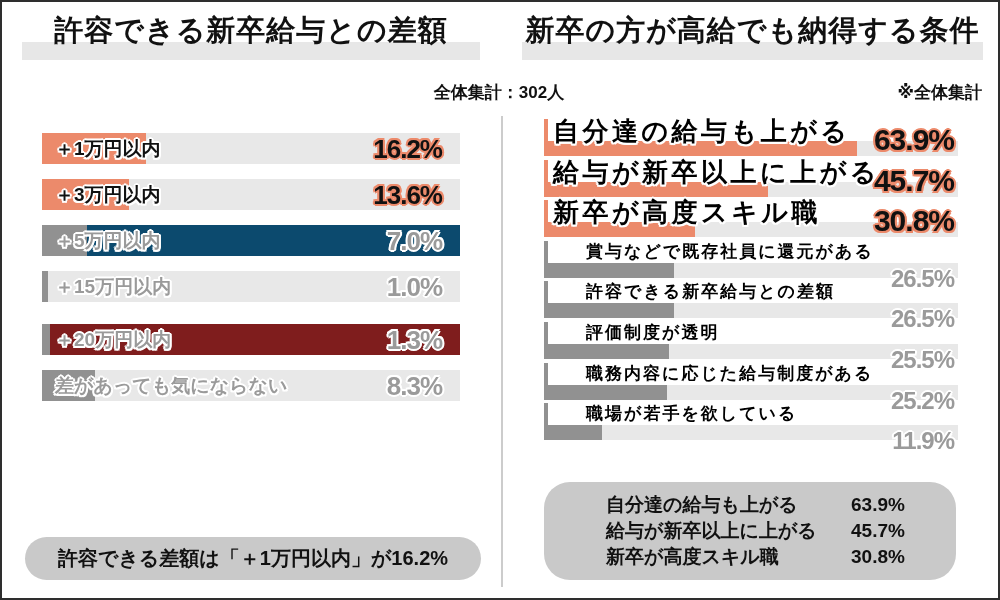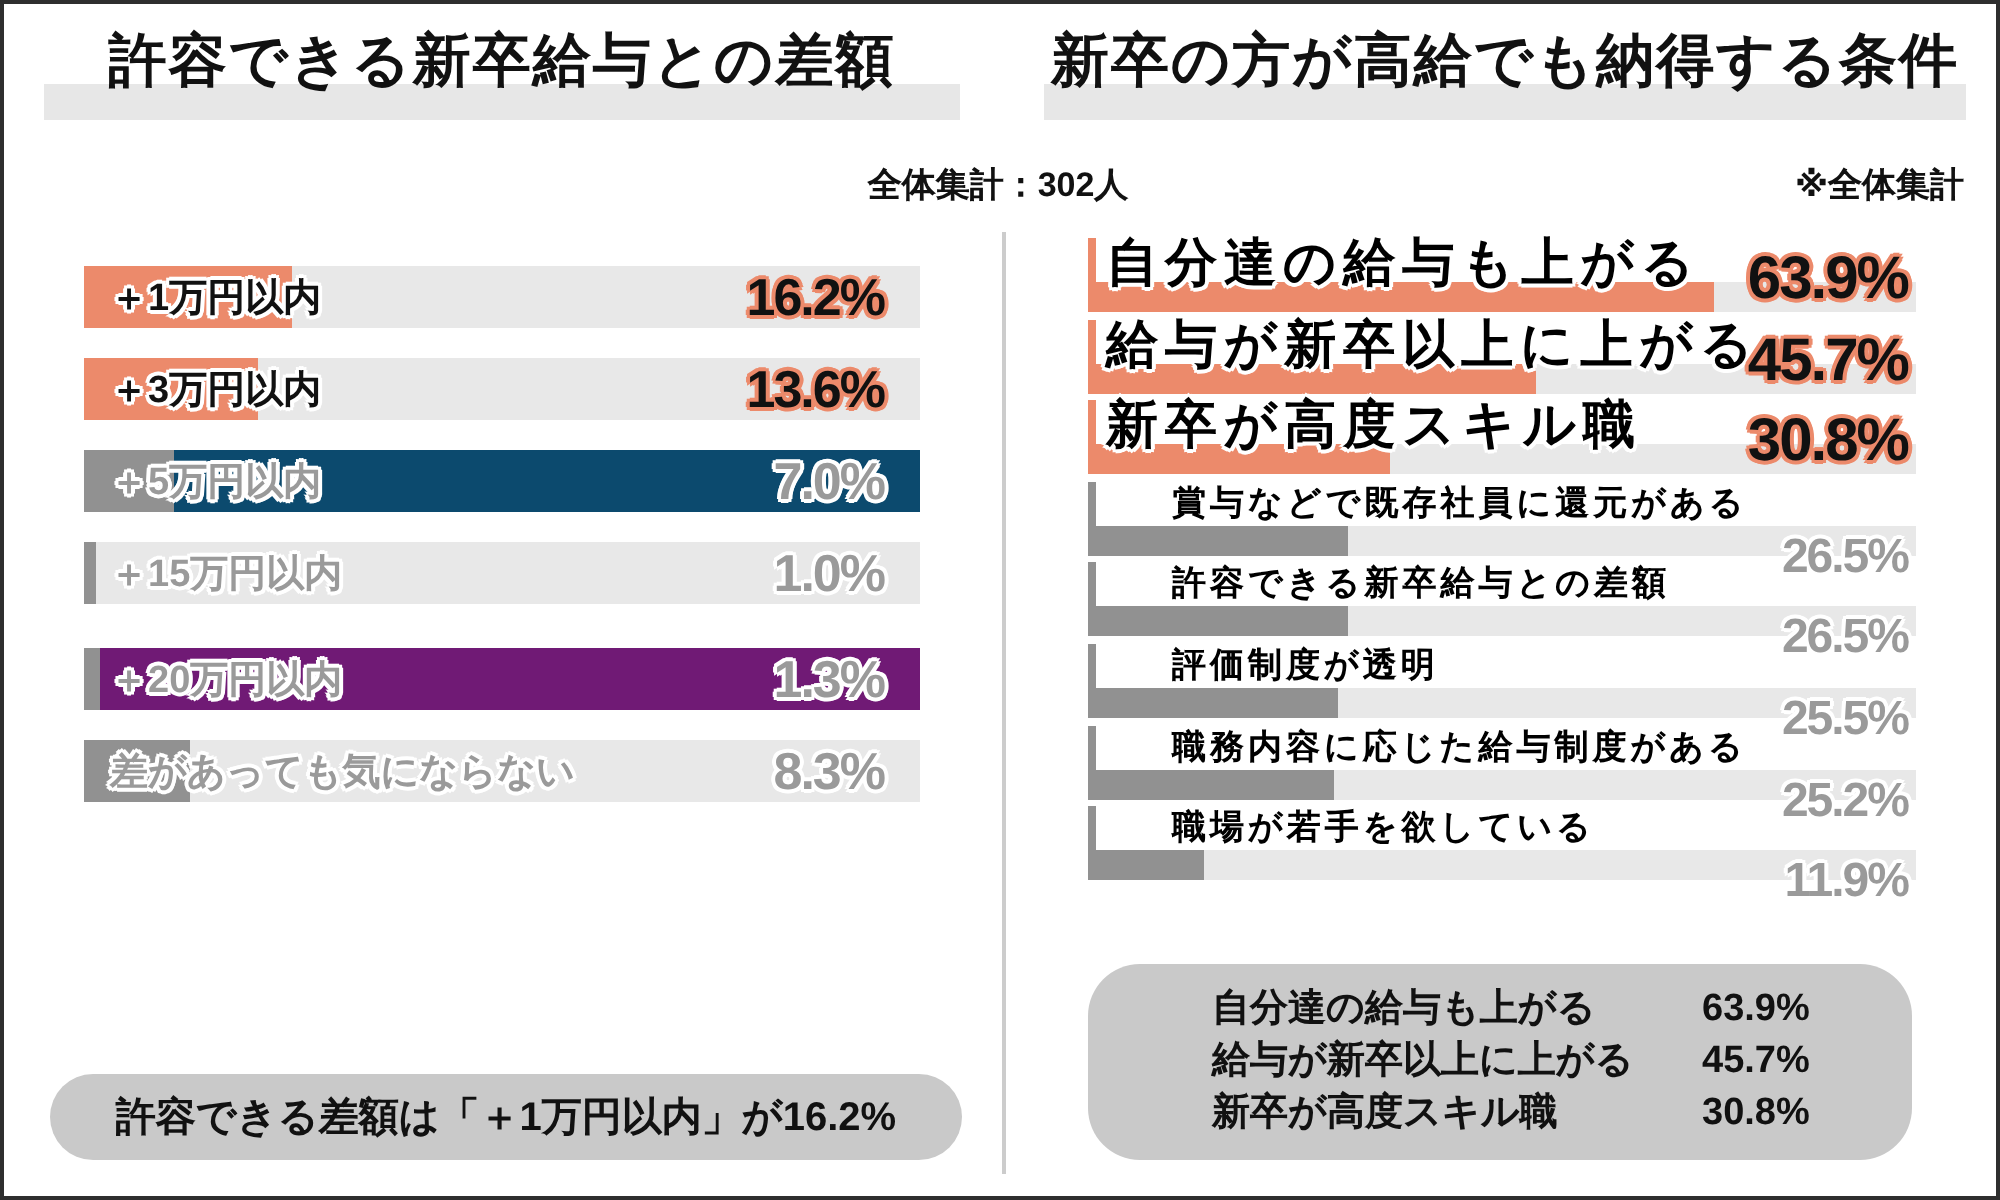--- a/index.html
+++ b/index.html
@@ -91,21 +91,21 @@
       <div class="l-row" style="background: #0c4a6e;">
         <div class="l-fill" style="width: 10.7692%; background: rgb(145, 145, 145);"></div>
         <div class="l-label outline-white muted" style="color: rgb(154, 154, 154);">＋5万円以内</div>
         <div class="l-pct muted outline-white" style="color: rgb(154, 154, 154);">7.0%</div>
       </div>
       <div class="l-row" style="background: rgb(232, 232, 232);">
         <div class="l-fill" style="width: 1.53846%; background: rgb(145, 145, 145);"></div>
         <div class="l-label outline-white muted" style="color: rgb(154, 154, 154);">＋15万円以内</div>
         <div class="l-pct muted outline-white" style="color: rgb(154, 154, 154);">1.0%</div>
       </div>
-      <div class="l-row" style="background: #701a75; margin-top: 22px;">
+      <div class="l-row" style="background: #7f1d1d; margin-top: 22px;">
         <div class="l-fill" style="width: 2%; background: rgb(145, 145, 145);"></div>
         <div class="l-label outline-white muted" style="color: rgb(154, 154, 154);">＋20万円以内</div>
         <div class="l-pct muted outline-white" style="color: rgb(154, 154, 154);">1.3%</div>
       </div>
       <div class="l-row" style="background: rgb(232, 232, 232);">
         <div class="l-fill" style="width: 12.7692%; background: rgb(145, 145, 145);"></div>
         <div class="l-label outline-white muted" style="color: rgb(154, 154, 154);">差があっても気にならない</div>
         <div class="l-pct muted outline-white" style="color: rgb(154, 154, 154);">8.3%</div>
       </div>
     </div>

